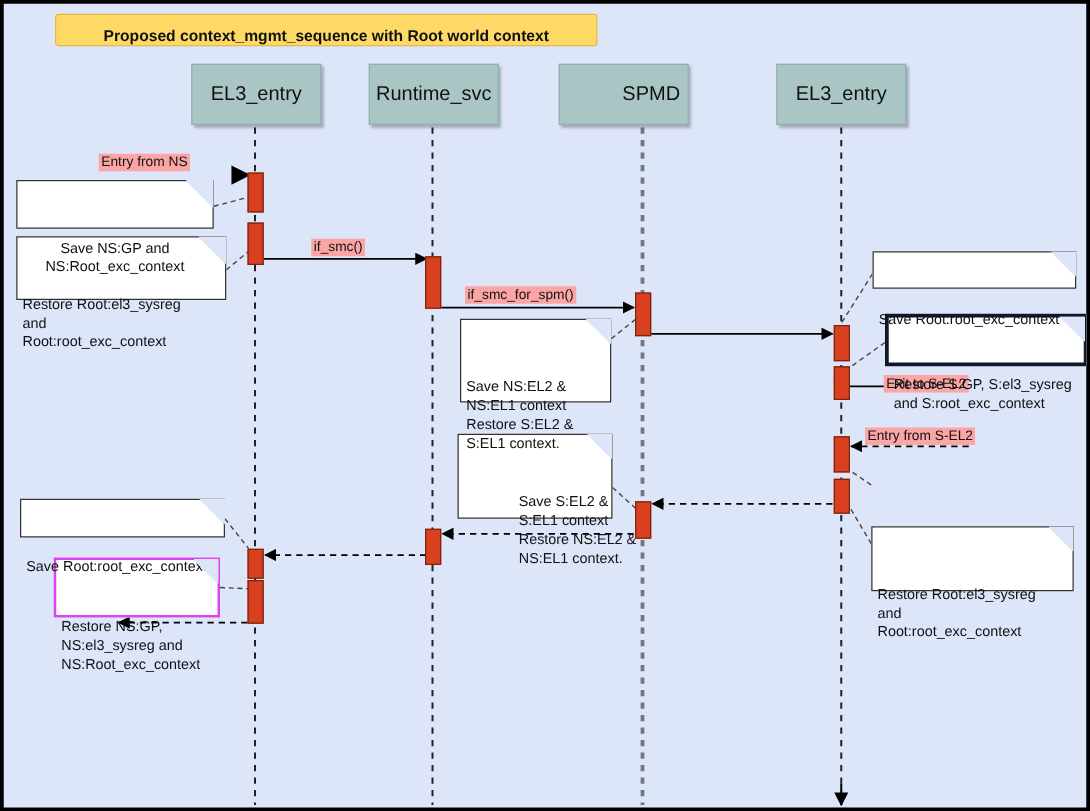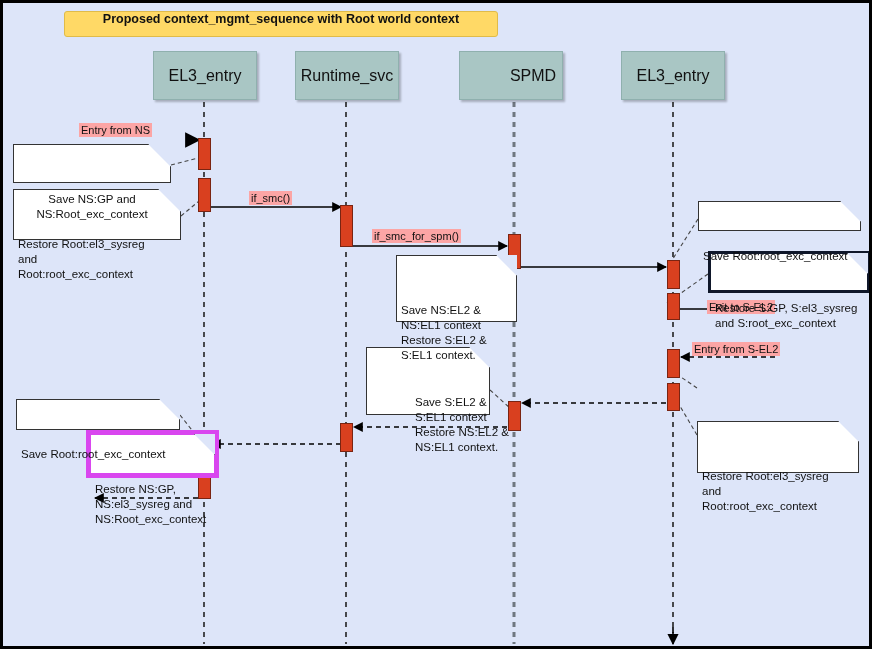--- a/index.html
+++ b/index.html
@@ -16,24 +16,23 @@
   #svglayer{position:absolute;left:0;top:0;width:872px;height:649px;}
   
   .title-banner{
     position:absolute;
     background:#ffd966;
     border:1px solid #e0bb49;
     border-radius:3px;
     color:#111;
     font-size:12.5px;
     font-weight:bold;
-    display:flex;align-items:flex-start;justify-content:center;
+    display:flex;align-items:flex-end;justify-content:center;
     text-align:center;
     box-sizing:border-box;
-    margin-left:20px;
   }
   
   .lifeline-head{
     position:absolute;
     background:#a9c6c4;
     border:1px solid #8fb0ae;
     box-shadow:2px 2px 2px rgba(0,0,0,.25);
     color:#111;
     font-size:16px;
     display:flex;align-items:center;justify-content:center;
@@ -142,21 +141,21 @@
   <div class="title-banner" style="left:41px;top:8px;width:434px;height:26px;">
     <span>Proposed context_mgmt_sequence with Root world context</span>
   </div>
 
   <div class="lifeline-head" style="left:150px;top:48px;width:104px;height:49px;">
     <span>EL3_entry</span>
   </div>
   <div class="lifeline-head" style="left:292px;top:48px;width:104px;height:49px;justify-content:center;">
     <span>Runtime_svc</span>
   </div>
-  <div class="lifeline-head" style="left:456px;top:48px;width:104px;height:49px;padding-left:44px;">
+  <div class="lifeline-head" style="left:444px;top:48px;width:104px;height:49px;padding-left:44px;">
     <span>SPMD</span>
   </div>
   <div class="lifeline-head" style="left:618px;top:48px;width:104px;height:49px;">
     <span>EL3_entry</span>
   </div>
 
   <div class="activation" style="left:195px;top:135px;width:13px;height:32px;"></div>
   <div class="activation" style="left:195px;top:175px;width:13px;height:34px;"></div>
   <div class="activation" style="left:337px;top:202px;width:13px;height:42px;"></div>
   <div class="activation" style="left:505px;top:231px;width:13px;height:35px;"></div>
@@ -181,21 +180,21 @@
 NS:Root_exc_context</div>
   </div>
 
   <div class="note" style="left:10px;top:186px;width:168px;height:51px;border:1px solid #333;">
     <div class="fold" style="width:22px;height:22px;clip-path:polygon(0 0,100% 100%,100% 0);"></div>
     <div class="note-body">Restore Root:el3_sysreg
 and
 Root:root_exc_context</div>
   </div>
 
-  <div class="note" style="left:365px;top:252px;width:121px;height:67px;border:1px solid #333;margin-left:28px;">
+  <div class="note" style="left:365px;top:252px;width:121px;height:67px;border:1px solid #333;">
     <div class="fold" style="width:20px;height:20px;clip-path:polygon(0 0,100% 100%,100% 0);"></div>
     <div class="note-body">Save NS:EL2 &amp;
 NS:EL1 context
 Restore S:EL2 &amp;
 S:EL1 context.</div>
   </div>
 
   <div class="note" style="left:695px;top:198px;width:163px;height:30px;border:1px solid #333;">
     <div class="fold" style="width:20px;height:20px;clip-path:polygon(0 0,100% 100%,100% 0);"></div>
     <div class="note-body">Save Root:root_exc_context</div>
@@ -221,20 +220,20 @@
 S:EL1 context
 Restore NS:EL2 &amp;
 NS:EL1 context.</div>
   </div>
 
   <div class="note" style="left:13px;top:396px;width:164px;height:31px;border:1px solid #333;">
     <div class="fold" style="width:20px;height:20px;clip-path:polygon(0 0,100% 100%,100% 0);"></div>
     <div class="note-body">Save Root:root_exc_context</div>
   </div>
 
-  <div class="note" style="left:40px;top:427px;width:133px;height:48px;border:5px solid #d946ef;margin-left:43px;">
+  <div class="note" style="left:40px;top:443px;width:133px;height:48px;border:2px solid #d946ef;">
     <div class="fold" style="width:20px;height:20px;clip-path:polygon(0 0,100% 100%,100% 0);"></div>
     <div class="note-body">Restore NS:GP,
 NS:el3_sysreg and
 NS:Root_exc_context</div>
   </div>
 
 </div>
 
 </body></html>

